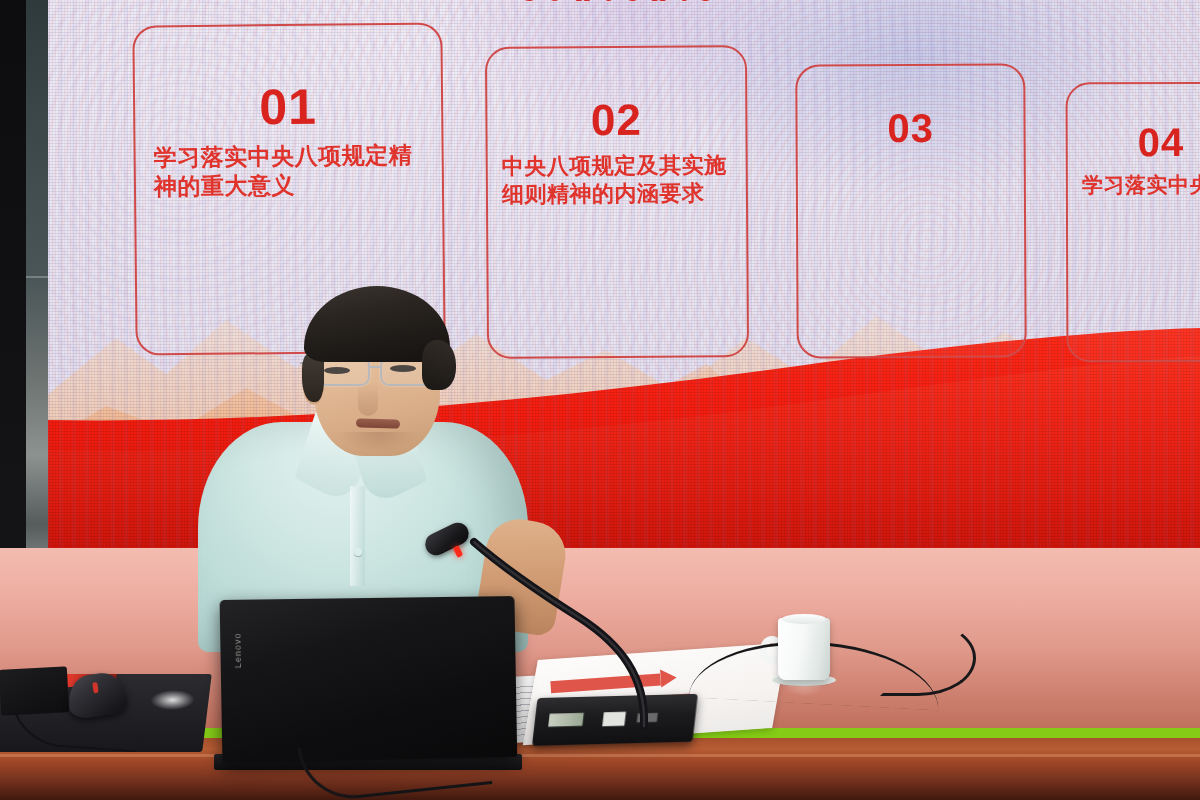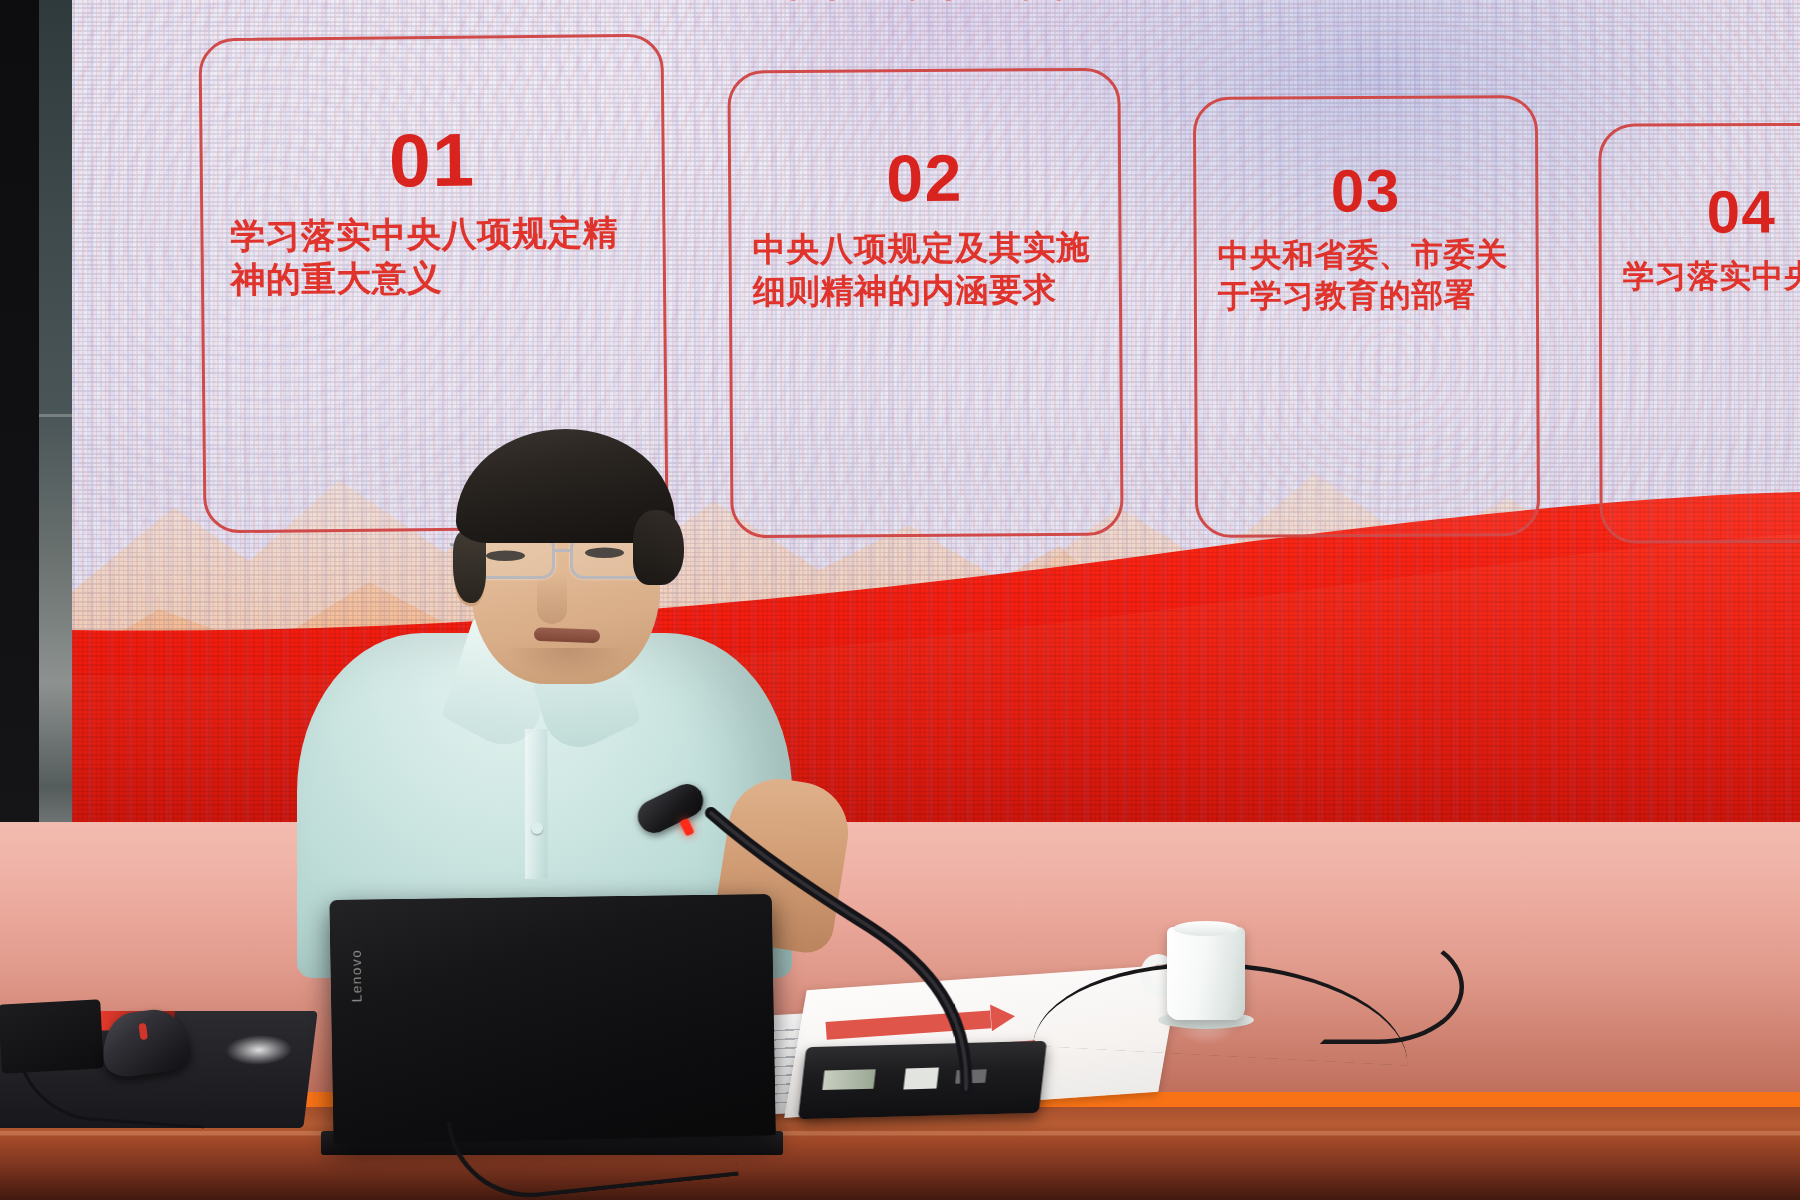--- a/index.html
+++ b/index.html
@@ -1,19 +1,19 @@
 <!DOCTYPE html>
 <html><head>
 <meta charset="utf-8">
 <style>
   * { margin:0; padding:0; box-sizing:border-box; }
   html,body { width:1200px; height:800px; overflow:hidden; background:#111; }
   body { font-family:"Liberation Sans", sans-serif; }
 
-  .scene { position:relative; width:1200px; height:800px; overflow:hidden; background:#f97316; }
+  .scene { position:relative; width:1200px; height:800px; overflow:hidden; background:#84cc16; }
 
   
   .wall-left-dark {
     position:absolute; left:0; top:0; width:26px; height:690px;
     background:linear-gradient(180deg,#0d0d0f 0%,#121214 60%,#18181a 100%);
     z-index:6;
   }
   .wall-glass {
     position:absolute; left:26px; top:0; width:22px; height:690px;
     background:linear-gradient(180deg,#2f3a3c 0%,#3e4a4b 22%,#4a5557 40%,#6d7472 55%,#8d9290 66%,#555c5c 76%,#9aa09b 86%,#4c5352 100%);
@@ -451,21 +451,20 @@
       <div class="card" id="card1">
         <div class="num">01</div>
         <div class="txt">学习落实中央八项规定精神的重大意义</div>
       </div>
       <div class="card" id="card2">
         <div class="num">02</div>
         <div class="txt">中央八项规定及其实施细则精神的内涵要求</div>
       </div>
       <div class="card" id="card3">
         <div class="num">03</div>
-        <div class="txt">中央和省委、市委关于学习教育的部署</div>
       </div>
       <div class="card" id="card4">
         <div class="num">04</div>
         <div class="txt">学习落实中央八项
 规定精神，推动重
 投发展稳步向前</div>
       </div>
     </div>
 
     <div class="pixgrid"></div>

